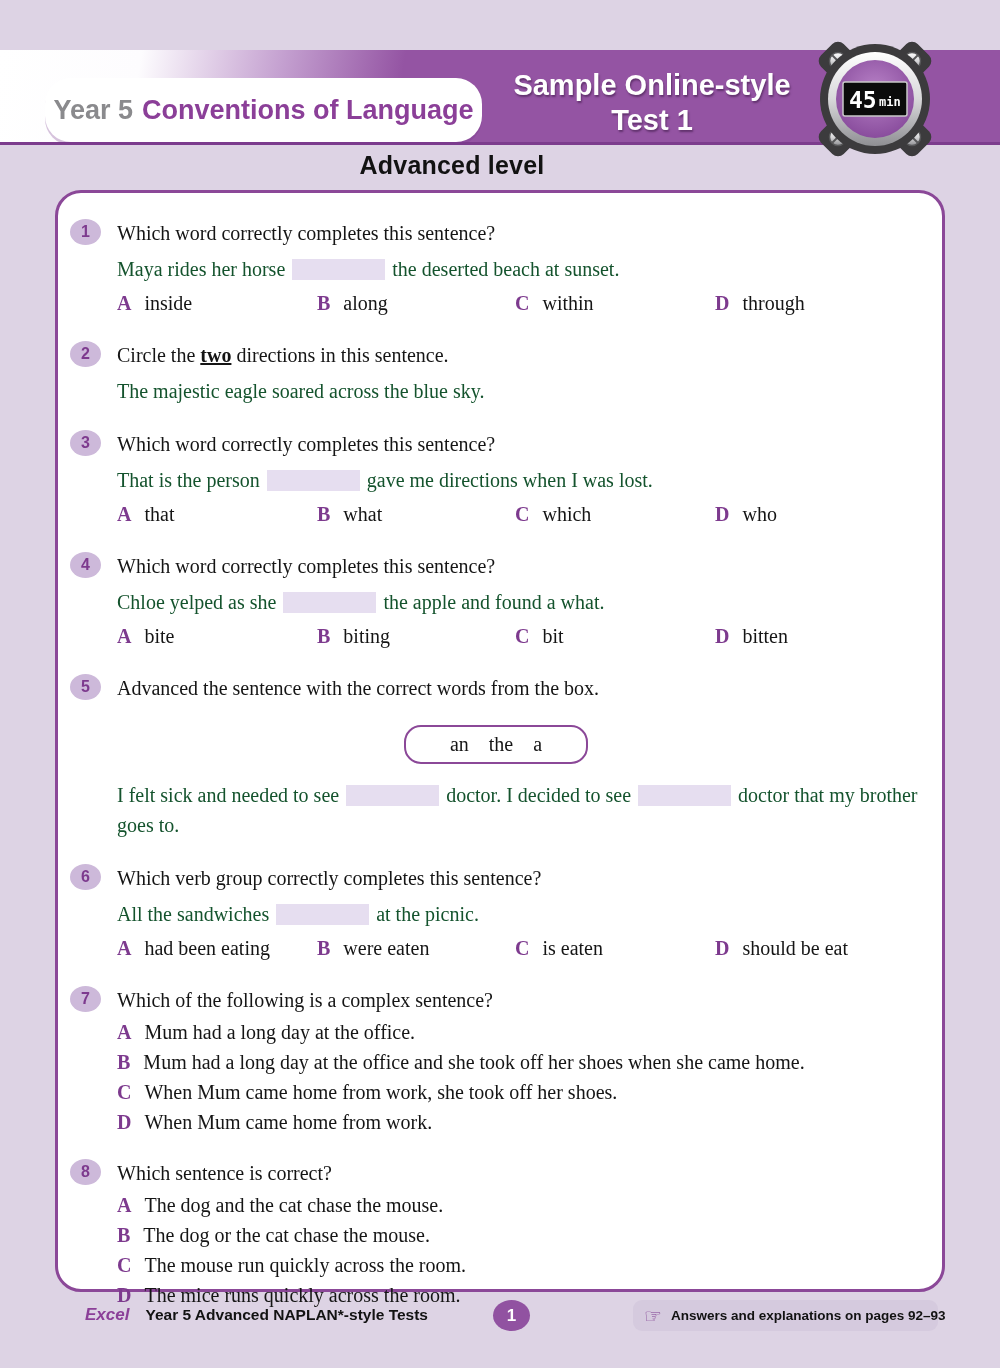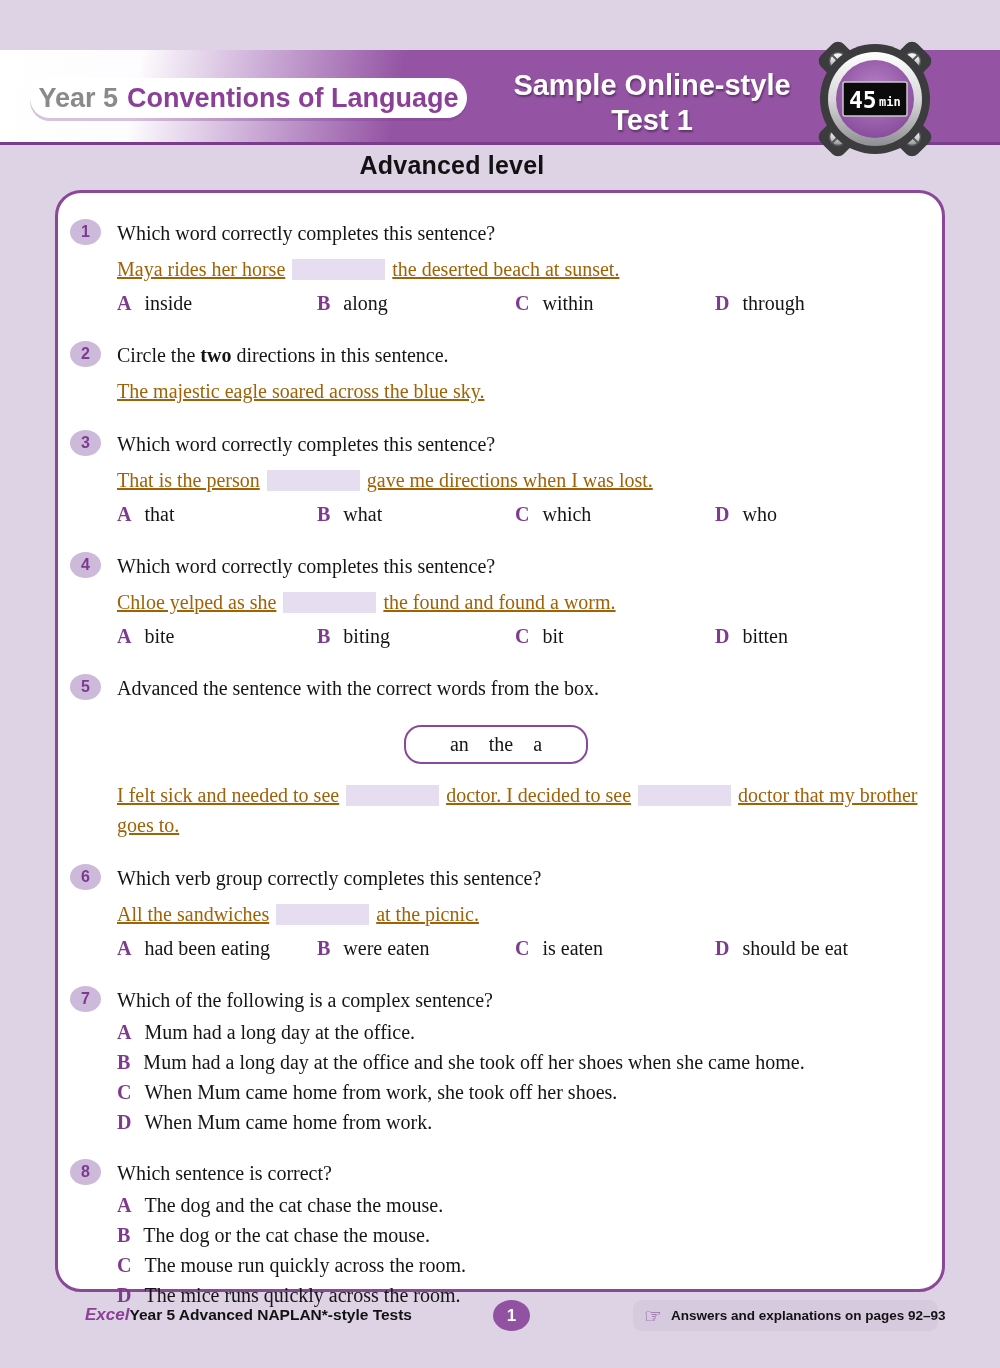--- a/index.html
+++ b/index.html
@@ -12,21 +12,21 @@
   }
 
   
   .band {
     position:absolute; left:0; top:50px; width:1000px; height:95px;
     background:linear-gradient(100deg,#ffffff 0%,#fdfcfe 14%,#c4a0d0 28%,#9454a3 40%,#9454a3 100%);
     border-bottom:3px solid #7c3c8d;
     box-sizing:border-box;
   }
   .unit-pill {
-    position:absolute; left:30px; top:78px; width:437px; height:40px;
+    position:absolute; left:45px; top:78px; width:437px; height:64px;
     background:#ffffff; border-radius:26px;
     display:flex; align-items:center; justify-content:center;
     font-family:"Liberation Sans", sans-serif; font-weight:bold; font-size:27px;
     box-shadow:0 3px 0 rgba(124,60,141,0.30);
   }
   .unit-pill .year { color:#8a8a8d; margin-right:9px; }
   .unit-pill .subject { color:#8b3f98; }
   .test-title {
     position:absolute; left:494px; top:68px; width:316px;
     text-align:center; color:#ffffff;
@@ -50,22 +50,22 @@
   }
   .question { margin-bottom:22px; }
   .q-row { display:flex; align-items:flex-start; gap:16px; }
   .q-num {
     flex:0 0 31px; height:26px; border-radius:50%;
     background:#cdb9da; color:#7d3a8e;
     font-family:"Liberation Sans", sans-serif; font-weight:bold; font-size:16px;
     display:flex; align-items:center; justify-content:center; margin-top:2px;
   }
   .q-prompt { font-size:20px; color:#151515; padding-top:3px; line-height:26px; }
-  .q-prompt .bold { font-weight:bold; }
-  .q-body { margin-left:47px; margin-top:8px; font-size:20px; color:#a16207; line-height:30px;text-decoration:underline; }
+  .q-prompt .bold { font-weight:bold;text-decoration:underline; }
+  .q-body { margin-left:47px; margin-top:8px; font-size:20px; color:#14532d; line-height:30px; }
   .blank {
     display:inline-block; width:93px; height:21px;
     background:#e6def0; vertical-align:-4px; margin:0 7px;
   }
   .options-grid {
     display:grid; grid-template-columns:200px 198px 200px 1fr;
     margin-left:47px; margin-top:6px; font-size:20px; line-height:27px;
   }
   .opt { display:flex; gap:13px; }
   .opt .letter { color:#7d3a8e; font-weight:bold; }
@@ -75,21 +75,21 @@
   .word-box {
     width:max-content; margin:24px auto 16px auto; padding:6px 44px;
     border:2.5px solid #8b4898; border-radius:17px;
     font-size:20px; white-space:pre; color:#151515;
   }
 
   
   .footer { position:absolute; left:0; top:1300px; width:1000px; height:40px;
     font-family:"Liberation Sans", sans-serif; }
   .footer-left { position:absolute; left:85px; top:5px; font-size:15.5px; font-weight:bold; color:#121212; }
-  .footer-left .brand { color:#8b3f98; font-style:italic; font-size:17px; margin-right:0; }
+  .footer-left .brand { color:#8b3f98; font-style:italic; font-size:17px; margin-right:16px; }
   .page-circle {
     position:absolute; left:493px; top:0; width:37px; height:31px;
     background:#9152a1; border-radius:50%;
     color:#ffffff; text-align:center; line-height:31px;
     font-weight:bold; font-size:17px;
   }
   .answers-box {
     position:absolute; left:633px; top:0; width:305px; height:31px;
     background:#d5cade; border-radius:9px;
     display:flex; align-items:center; gap:9px; padding:0 11px;
@@ -235,21 +235,21 @@
         </div>
     </div>
   </div>
 
   <div class="question">
     <div class="q-row">
       <div class="q-num">4</div>
       <div class="q-prompt">Which word correctly completes this sentence?</div>
     </div>
     <div class="q-body">
-      <span>Chloe yelped as she</span><span class="blank"></span><span>the found and found a worm.</span>
+      <span>Chloe yelped as she</span><span class="blank"></span><span>the apple and found a what.</span>
     </div>
     <div class="options-grid">
       <div class="opt">
           <span class="letter">A</span>
           <span class="text">bite</span>
         </div>
       <div class="opt">
           <span class="letter">B</span>
           <span class="text">biting</span>
         </div>

